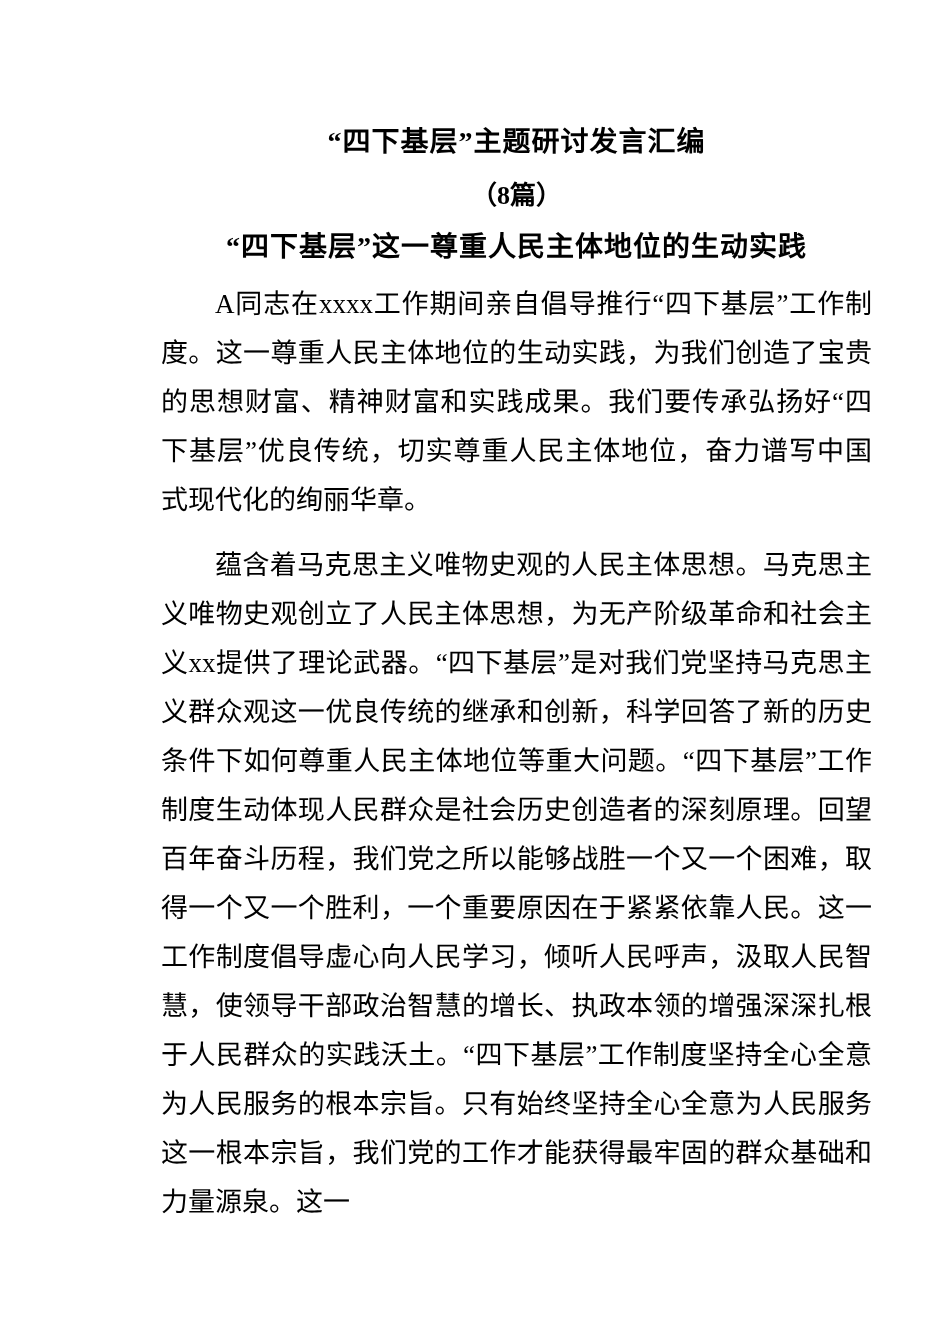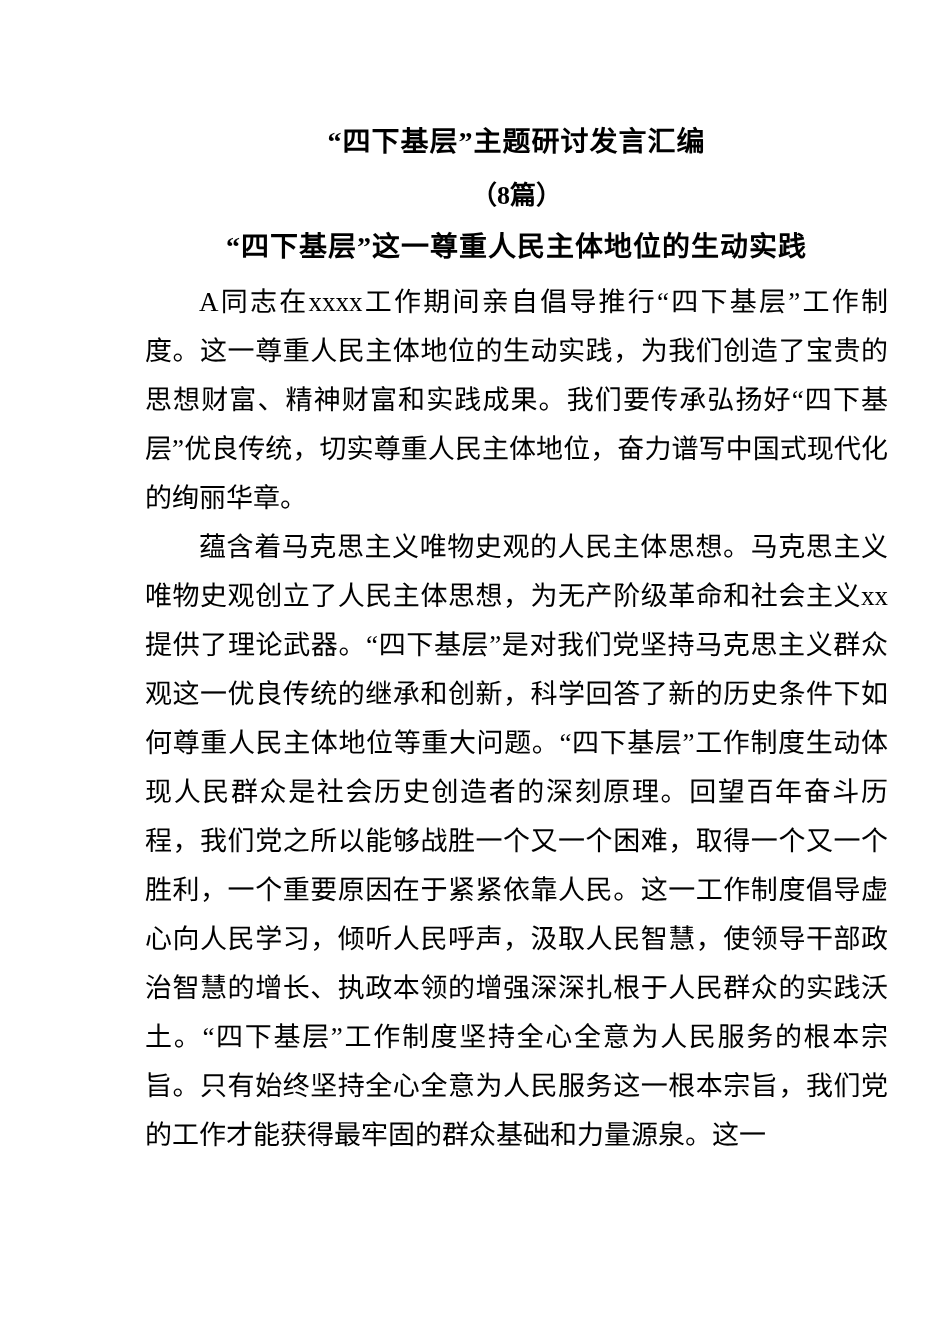--- a/index.html
+++ b/index.html
@@ -39,21 +39,21 @@
     font-size: 28px;
     font-weight: bold;
     line-height: 34px;
     text-align: center;
     letter-spacing: 1px;
   }
   .doc-body {
     margin-top: 14px;
   }
   .body-para {
-    margin: 0;
+    margin: 16px;
     font-size: 27px;
     line-height: 49px;
     text-align: justify;
     text-justify: inter-ideograph;
     text-indent: 2em;
     word-break: break-all;
   }
 </style>
 </head>
 <body>

